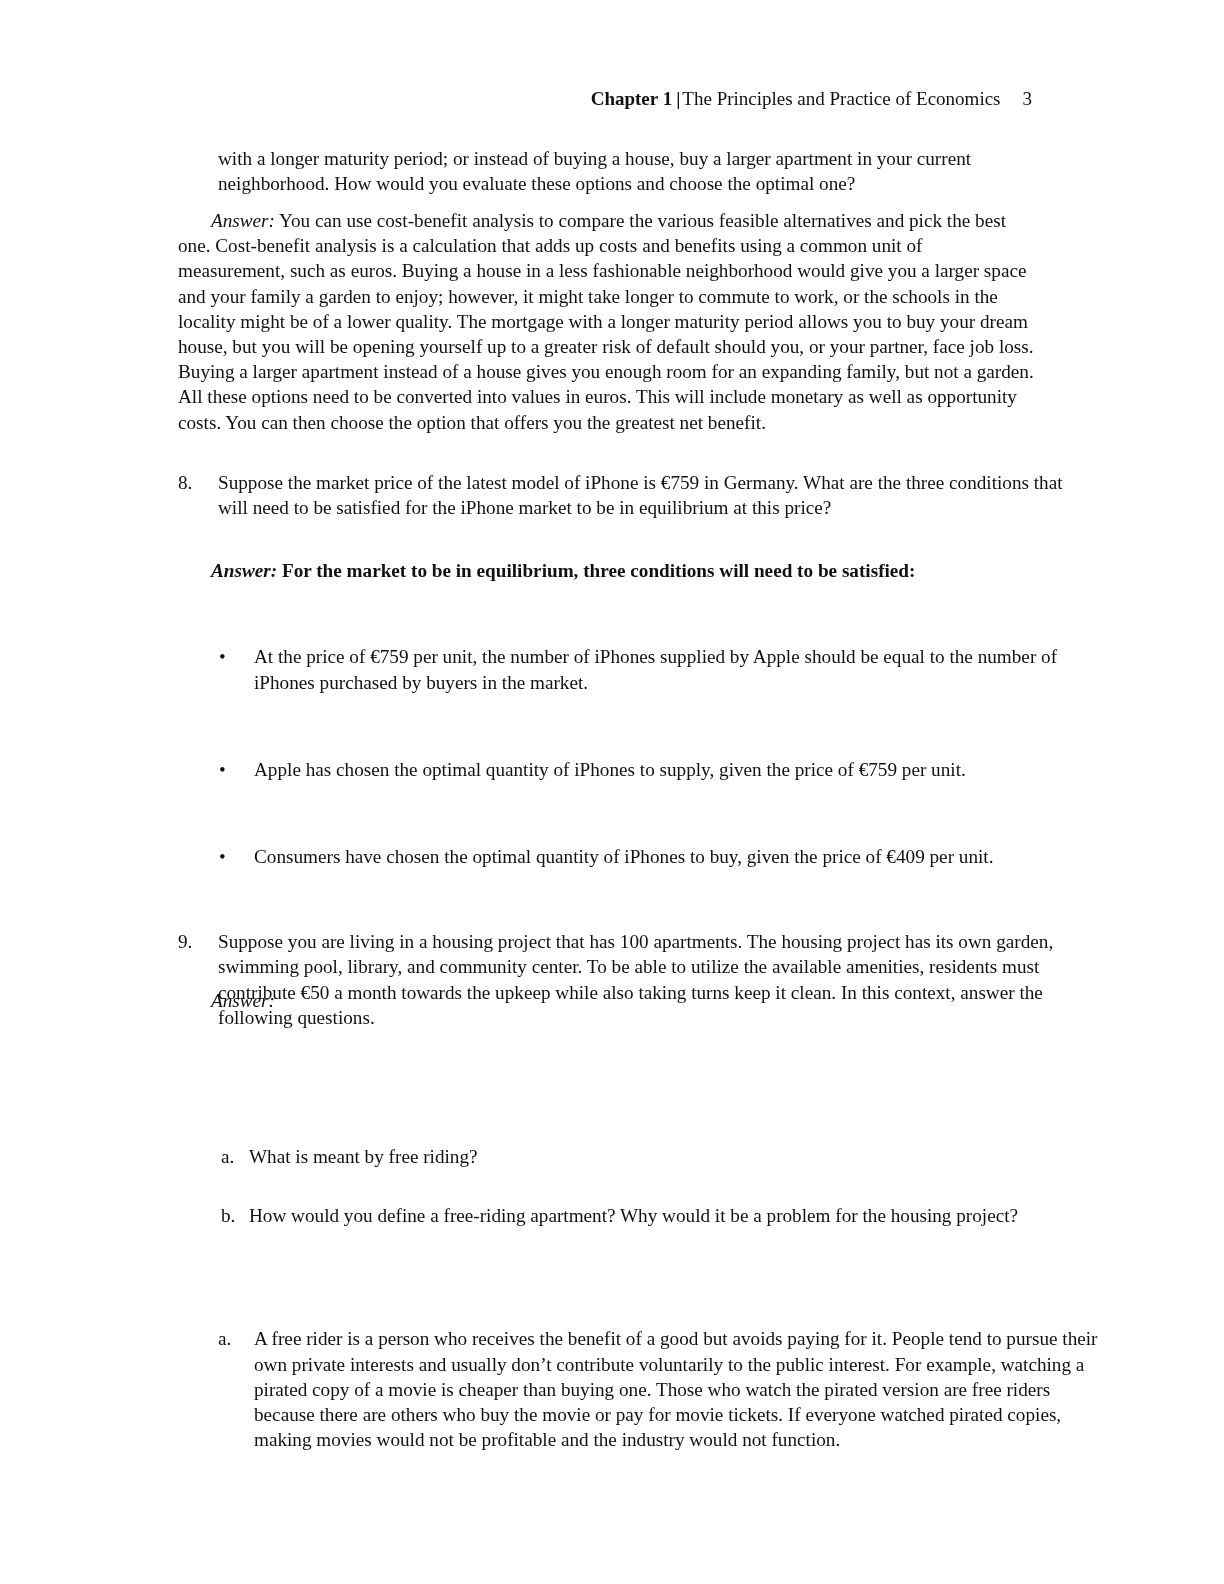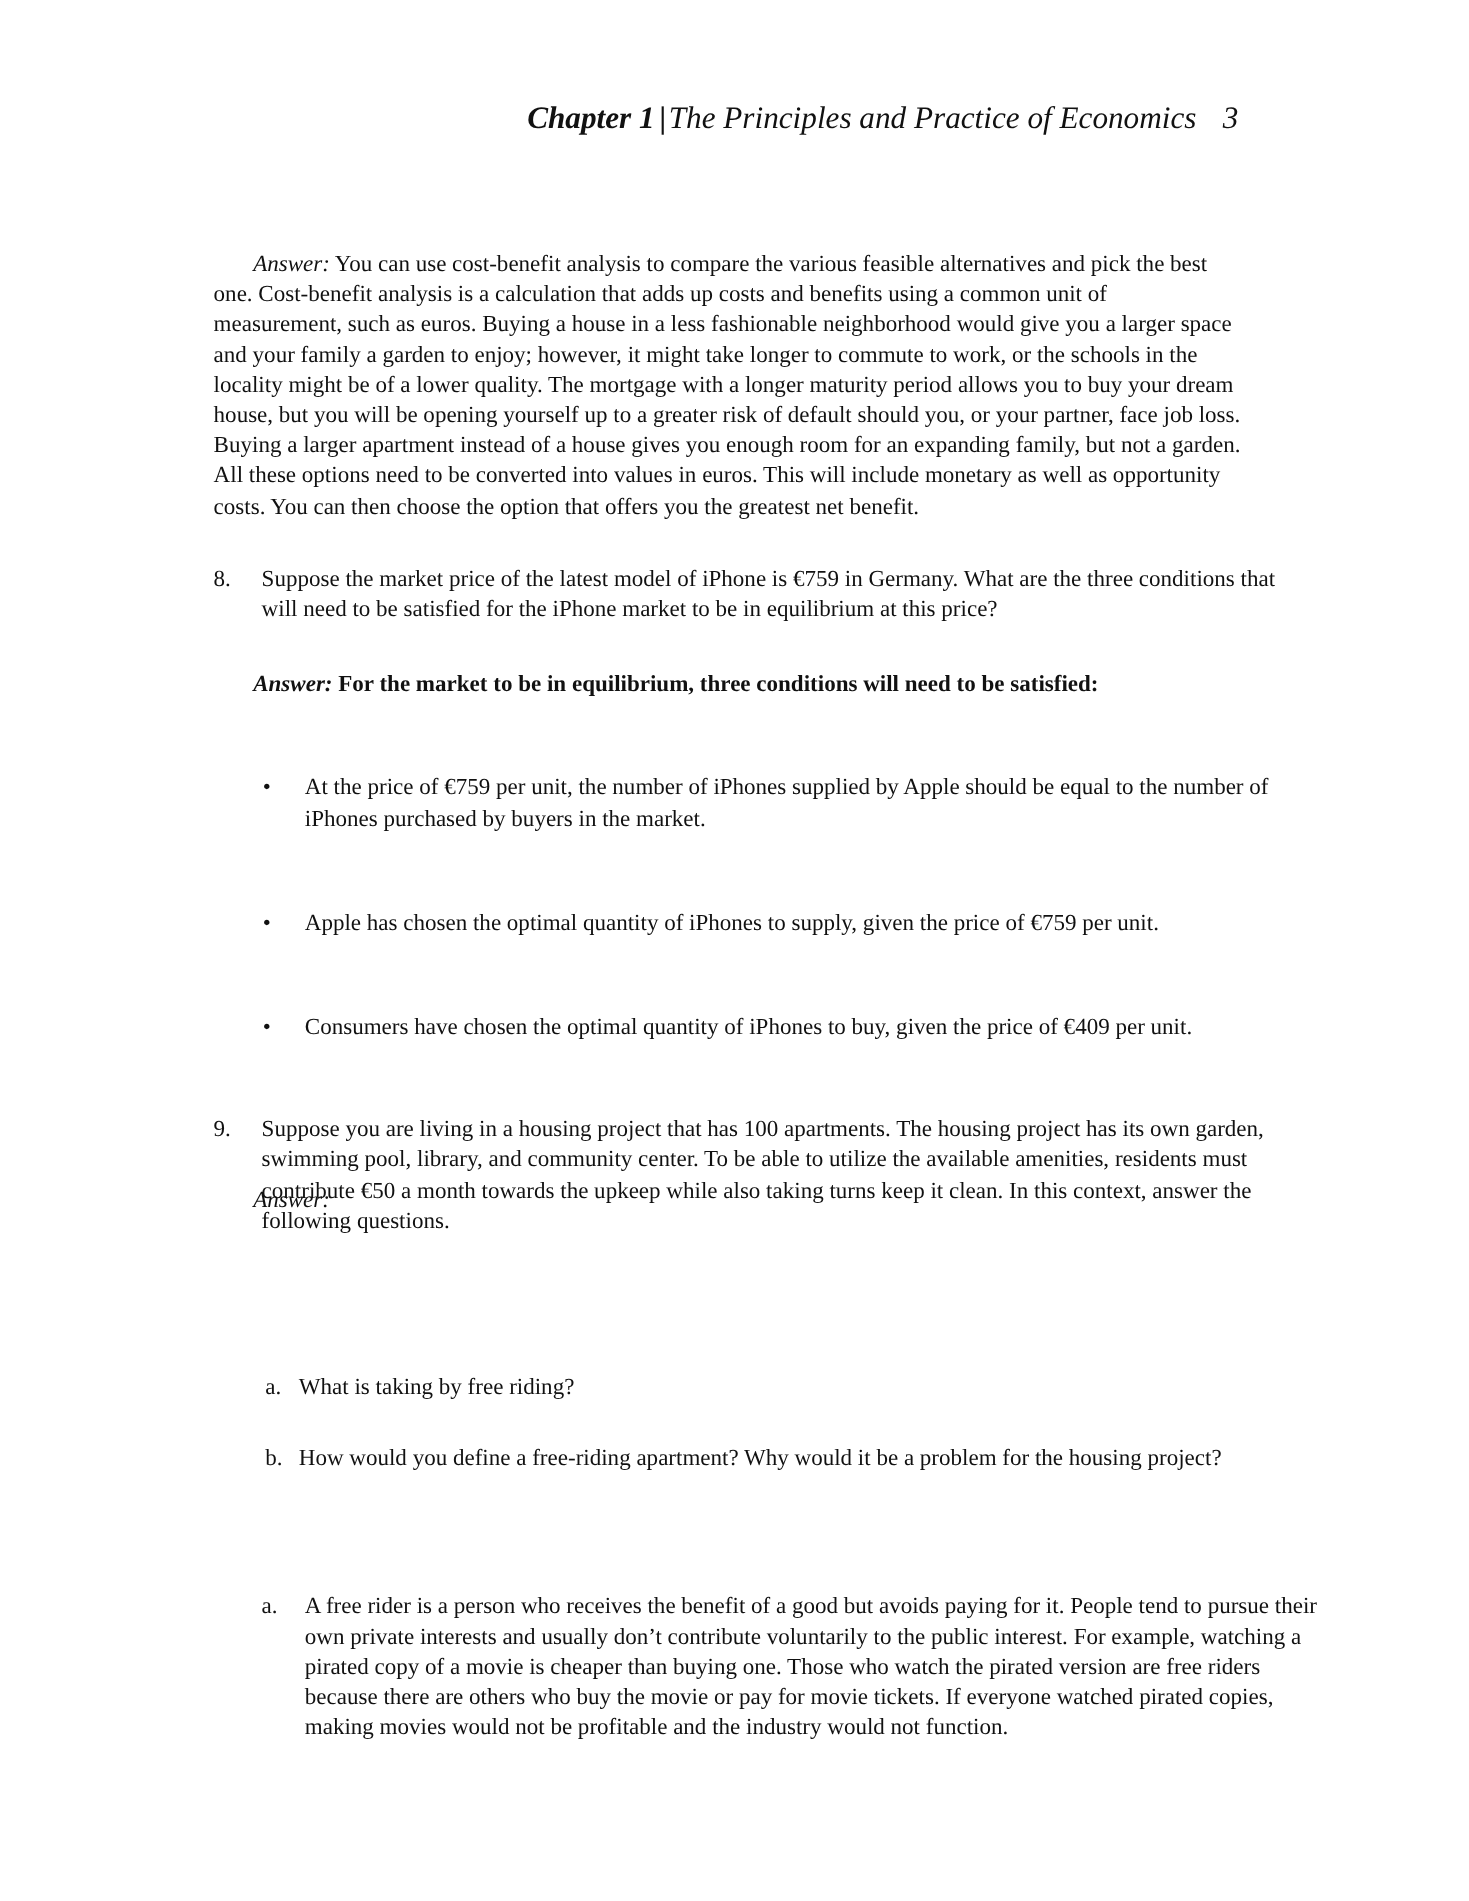--- a/index.html
+++ b/index.html
@@ -2,21 +2,21 @@
 <html><head>
 <meta charset="utf-8">
 <style>
   html, body { margin: 0; padding: 0; background: #ffffff; }
   body {
     width: 1224px; height: 1584px; position: relative; overflow: hidden;
     font-family: "Liberation Serif", "DejaVu Serif", serif;
     color: #111111; font-size: 19.2px; line-height: 25.2px;
   }
   .page { position: absolute; left: 0; top: 0; width: 1224px; height: 1584px; }
-  .header { position: absolute; top: 86px; left: 0; width: 1032px; text-align: right; white-space: nowrap; font-size: 26px; font-style: italic; }
+  .header { position: absolute; top: 86px; left: 0; width: 1032px; text-align: right; white-space: nowrap; font-size: 19px; }
   .header .chap { font-weight: bold; }
   .header .bar { font-weight: bold; margin: 0 2px 0 4px; }
   .header .pnum { display: inline-block; margin-left: 22px; }
   .block { position: absolute; left: 178px; width: 856px; }
   .indent { padding-left: 40px; }
   .p { margin: 0; }
   .ans-label { font-style: italic; margin-left: 33px; }
   .num-item { position: relative; padding-left: 40px; }
   .num-item .num { position: absolute; left: 0; top: 0; }
   .bullet-item { position: relative; padding-left: 76px; }
@@ -28,20 +28,23 @@
 </style>
 </head>
 <body>
 
 <div class="page">
 
   <div class="header">
     <span class="chap">Chapter 1</span><span class="bar">|</span><span>The Principles and Practice of Economics</span><span class="pnum">3</span>
   </div>
 
+  <div class="block indent" style="top:146px;">
+    <p class="p">with a longer maturity period; or instead of buying a house, buy a larger apartment in your current neighborhood. How would you evaluate these options and choose the optimal one?</p>
+  </div>
 
   <div class="block" style="top:208px;">
     <p class="p"><span class="ans-label">Answer:</span> <span>You can use cost-benefit analysis to compare the various feasible alternatives and pick the best one. Cost-benefit analysis is a calculation that adds up costs and benefits using a common unit of measurement, such as euros. Buying a house in a less fashionable neighborhood would give you a larger space and your family a garden to enjoy; however, it might take longer to commute to work, or the schools in the locality might be of a lower quality. The mortgage with a longer maturity period allows you to buy your dream house, but you will be opening yourself up to a greater risk of default should you, or your partner, face job loss. Buying a larger apartment instead of a house gives you enough room for an expanding family, but not a garden. All these options need to be converted into values in euros. This will include monetary as well as opportunity costs. You can then choose the option that offers you the greatest net benefit.</span></p>
   </div>
 
   <div class="block num-item" style="top:470px;">
     <span class="num">8.</span>
     <p class="p">Suppose the market price of the latest model of iPhone is €759 in Germany. What are the three conditions that will need to be satisfied for the iPhone market to be in equilibrium at this price?</p>
   </div>
 
@@ -64,21 +67,21 @@
     <p class="p">Consumers have chosen the optimal quantity of iPhones to buy, given the price of €409 per unit.</p>
   </div>
 
   <div class="block num-item" style="top:778px;">
     <span class="num">9.</span>
     <p class="p">Suppose you are living in a housing project that has 100 apartments. The housing project has its own garden, swimming pool, library, and community center. To be able to utilize the available amenities, residents must contribute €50 a month towards the upkeep while also taking turns keep it clean. In this context, answer the following questions.</p>
   </div>
 
   <div class="block sub-item" style="top:892px;">
     <span class="lt">a.</span>
-    <p class="p">What is taking by free riding?</p>
+    <p class="p">What is meant by free riding?</p>
   </div>
 
   <div class="block sub-item" style="top:926px;">
     <span class="lt">b.</span>
     <p class="p">How would you define a free-riding apartment? Why would it be a problem for the housing project?</p>
   </div>
 
   <div class="block" style="top:988px;">
     <span class="ans-label">Answer:</span>
   </div>

